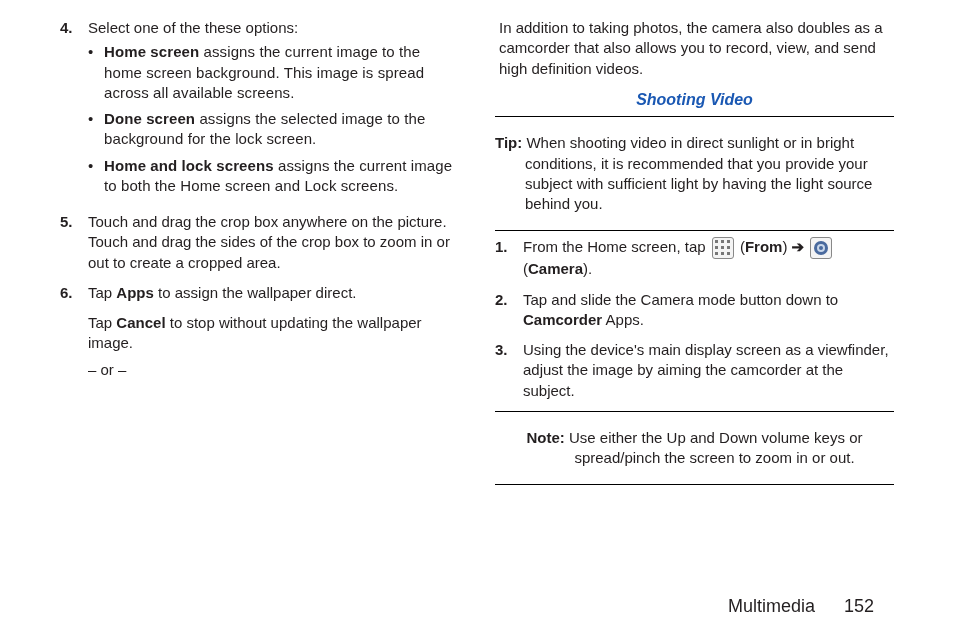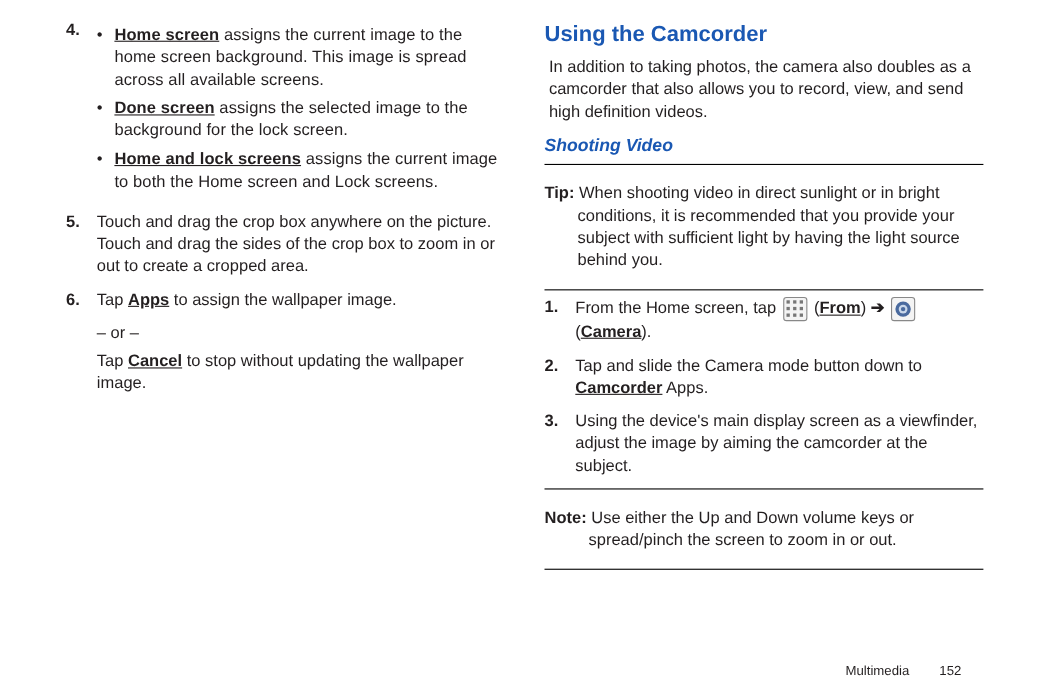--- a/index.html
+++ b/index.html
@@ -50,83 +50,85 @@
     display: flex;
     margin-bottom: 6px;
     font-stretch: condensed;
   }
   .dotitem .dot {
     min-width: 16px;
     text-align: left;
   }
   .cond { font-family: "Arial Narrow", Arial, Helvetica, sans-serif; font-size: 15px; letter-spacing: 0.1px; }
 
-  .b { font-weight: bold; text-decoration: underline; }
+  .b { font-weight: bold; }
   .step-extra { margin: 6px 0 6px 28px; }
 
   
   h2.sec {
     font-family: Arial, Helvetica, sans-serif;
     font-weight: bold;
     font-size: 20px;
     color: #1a58b3;
     margin: 0 0 6px 0;
   }
   h3.sub {
     font-family: Arial, Helvetica, sans-serif;
     font-weight: bold;
     font-style: italic;
     font-size: 16px;
     color: #1a58b3;
     margin: 10px 0 4px 0;
+    text-align: center;
   }
   .intro { margin: 0 0 4px 4px; }
 
   .rule { border: none; border-top: 1px solid #000; margin: 6px 0; }
 
   .tipnote {
     margin: 16px 0;
   }
   .tipnote .lead { font-weight: bold; }
   .tipnote .txt { display: block; padding-left: 30px; text-indent: -30px; }
-  .notetxt { display: block; padding-left: 40px; text-indent: -40px; }
+  .notetxt { display: block; padding-left: 40px; text-indent: -40px; text-align: center; }
 
   .inline-icon {
     display: inline-block;
     vertical-align: middle;
     width: 22px;
     height: 22px;
     border: 1px solid #888;
     border-radius: 3px;
     box-sizing: border-box;
     background: #f4f4f4;
     margin: 0 2px;
   }
   .arrow { font-weight: bold; }
 
   .footer {
     position: absolute;
     bottom: 18px;
     right: 80px;
-    font-size: 12px;
+    font-size: 18px;
   }
   .footer .num { margin-left: 24px; }
 </style>
 </head>
 <body>
 
 <div class="page">
   <div class="cols">
 
     <div class="col">
       <div class="numlist">
 
         <div class="numitem">
           <div class="num">4.</div>
           <div class="body">
+            <span>Select one of the these options:</span>
             <div class="dotlist">
               <div class="dotitem cond">
                 <div class="dot">•</div>
                 <div><span class="b">Home screen</span><span> assigns the current image to the home screen background. This image is spread across all available screens.</span></div>
               </div>
               <div class="dotitem cond">
                 <div class="dot">•</div>
                 <div><span class="b">Done screen</span><span> assigns the selected image to the background for the lock screen.</span></div>
               </div>
               <div class="dotitem cond">
@@ -138,33 +140,32 @@
         </div>
 
         <div class="numitem">
           <div class="num">5.</div>
           <div class="body">Touch and drag the crop box anywhere on the picture. Touch and drag the sides of the crop box to zoom in or out to create a cropped area.</div>
         </div>
 
         <div class="numitem">
           <div class="num">6.</div>
           <div class="body">
-            <span>Tap </span><span class="b">Apps</span><span> to assign the wallpaper image.</span>
-          </div>
-        </div>
-        <div class="step-extra">– or –</div>
+            <span>Tap </span><span class="b">Apps</span><span> to assign the wallpaper direct.</span>
+          </div>
+        </div>
         <div class="step-extra">
           <span>Tap </span><span class="b">Cancel</span><span> to stop without updating the wallpaper image.</span>
         </div>
+        <div class="step-extra">– or –</div>
 
       </div>
     </div>
 
     <div class="col">
-      <h2 class="sec">Using the Camcorder</h2>
       <p class="intro">In addition to taking photos, the camera also doubles as a camcorder that also allows you to record, view, and send high definition videos.</p>
       <h3 class="sub">Shooting Video</h3>
 
       <hr class="rule">
       <div class="tipnote">
         <span class="txt"><span class="lead">Tip:</span><span> When shooting video in direct sunlight or in bright conditions, it is recommended that you provide your subject with sufficient light by having the light source behind you.</span></span>
       </div>
       <hr class="rule">
 
       <div class="numlist">

